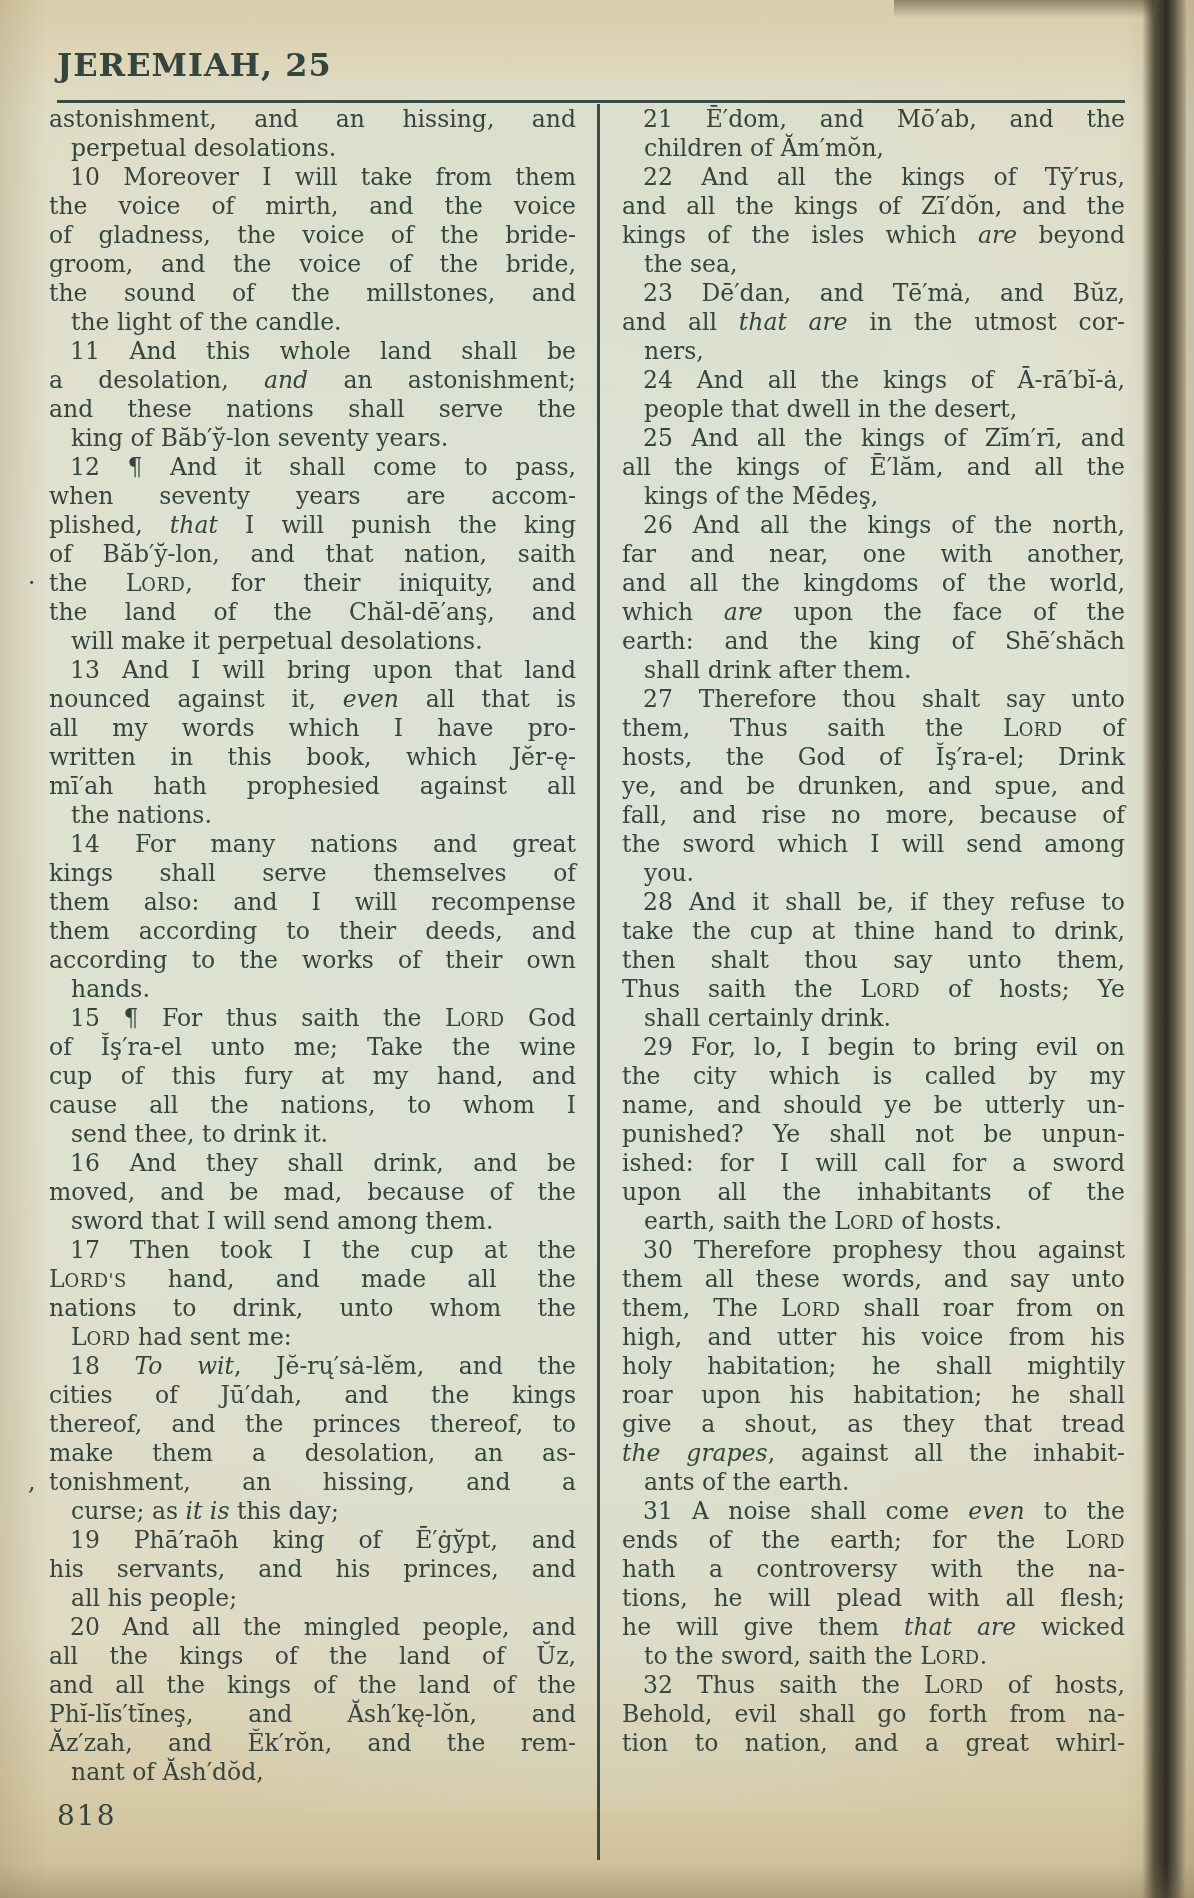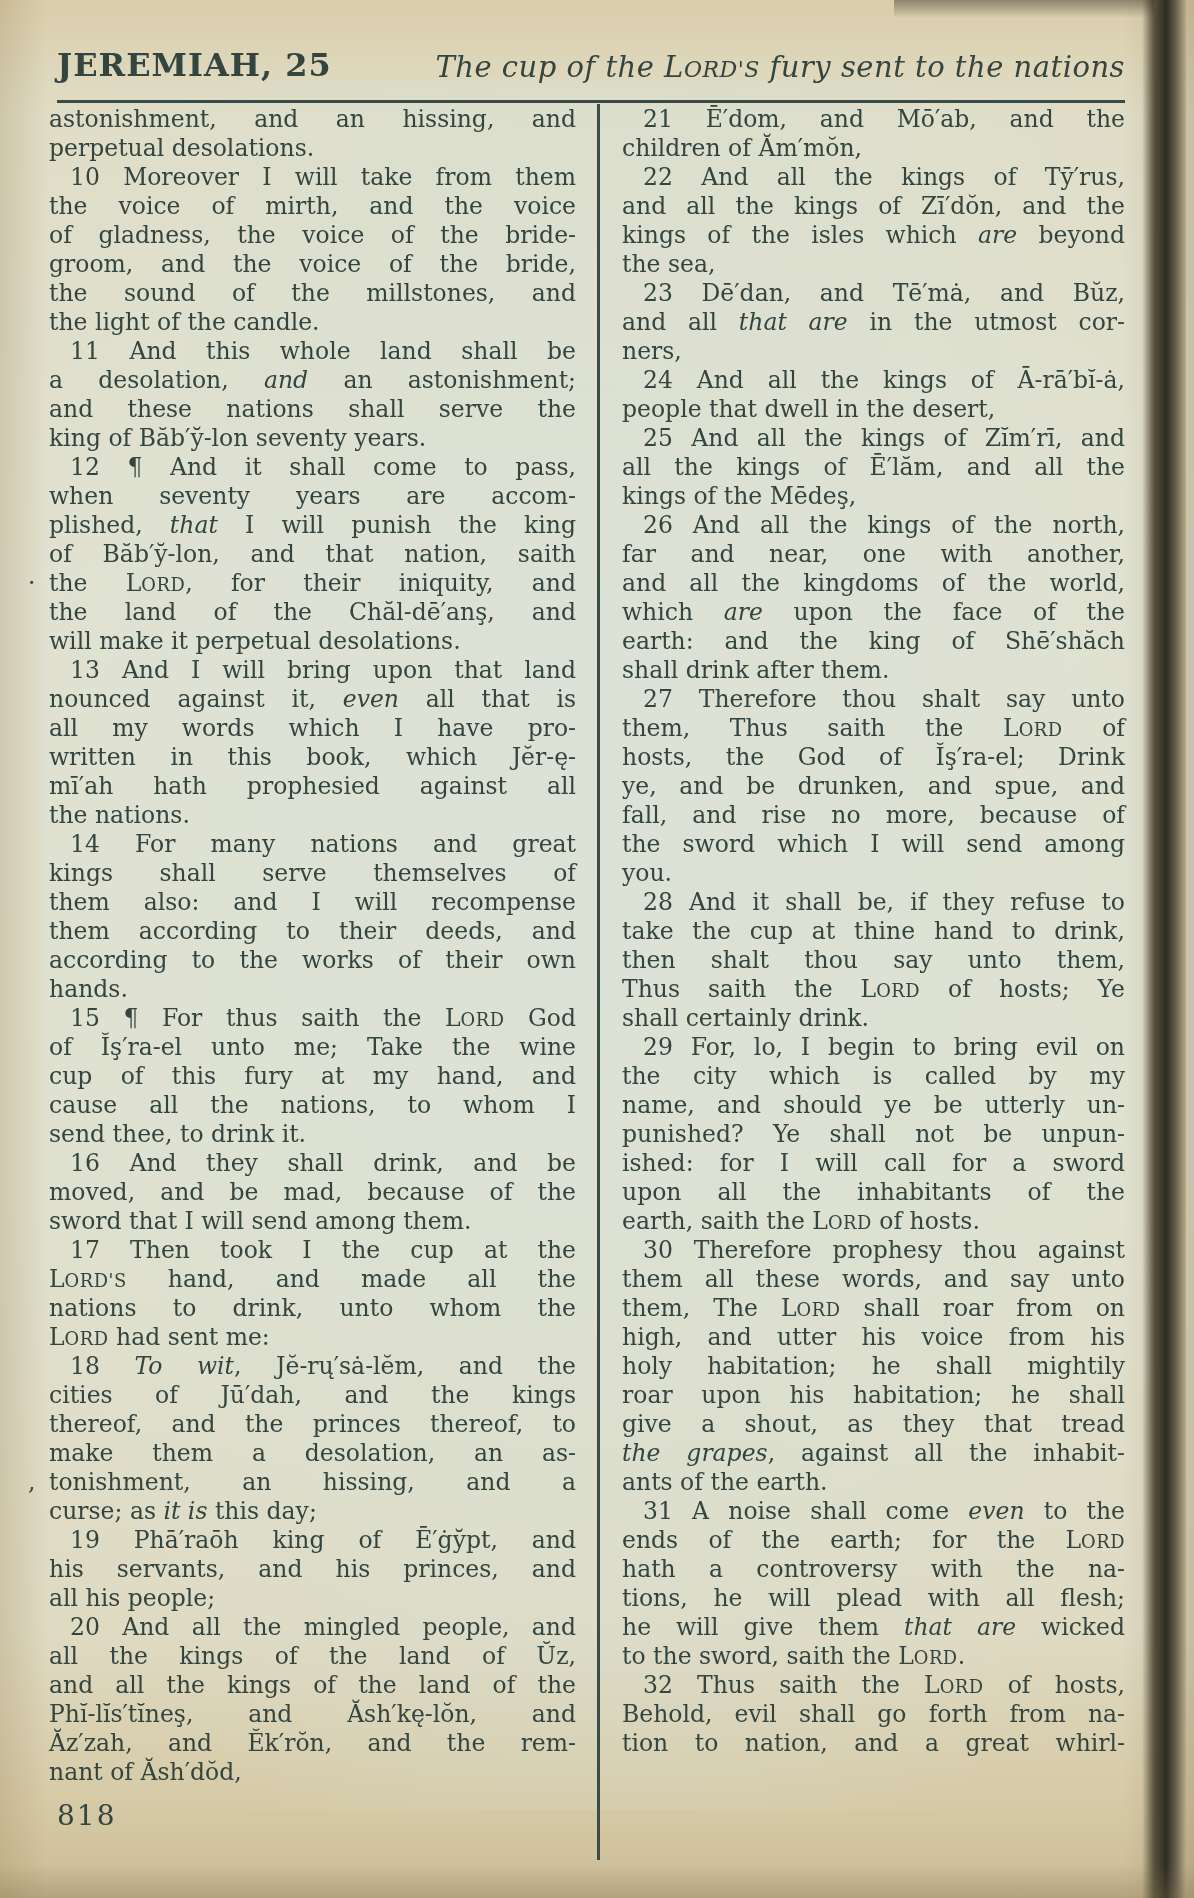--- a/index.html
+++ b/index.html
@@ -14,50 +14,49 @@
   .textwash{position:absolute;left:40px;top:80px;width:1100px;height:1730px;
     background:radial-gradient(ellipse at 50% 42%, rgba(214,226,219,.55) 0%, rgba(214,226,219,.30) 55%, rgba(214,226,219,0) 85%);
     pointer-events:none;}
   .spine{position:absolute;top:0;right:8px;width:44px;height:1898px;
     background:linear-gradient(90deg, rgba(77,70,50,0) 0%, #57503d 28%, #2e2b21 55%, #6b6350 78%, #baab87 100%);}
   .corner-shadow{position:absolute;top:0;right:40px;width:260px;height:18px;
     background:linear-gradient(180deg, rgba(50,45,32,.45), rgba(50,45,32,0));}
   .bottomshade{position:absolute;left:0;bottom:0;width:1194px;height:34px;
     background:linear-gradient(180deg, rgba(125,108,75,0), rgba(125,108,75,.30));}
 
-  .header{position:absolute;left:57px;top:46px;width:1068px;display:flex;justify-content:space-between;align-items:flex-end;}
+  .header{position:absolute;left:57px;top:46px;width:1068px;display:flex;justify-content:space-between;align-items:flex-start;}
   .book-title{font-size:32px;font-weight:bold;letter-spacing:1px;}
   .running-head{font-size:29px;font-style:italic;letter-spacing:.5px;}
   .headrule{position:absolute;left:57px;top:100px;width:1068px;height:3px;background:#3a4a44;}
   .divider{position:absolute;left:597px;top:104px;width:3px;height:1756px;background:#3c4c46;}
 
   .col{position:absolute;top:105px;font-size:23.5px;}
   .col-left{left:49px;width:527px;}
   .col-right{left:622px;width:503px;}
   .line{position:relative;height:29px;line-height:29px;white-space:normal;
     text-align:justify;text-align-last:justify;}
-  .line.last{text-align:left;text-align-last:left;}
+  .line.last{text-align:left;text-align-last:left;margin-left:22px;}
   .line.vs{padding-left:21px;}
   .sc{font-size:.76em;letter-spacing:.5px;}
   .mark{position:absolute;left:-21px;top:0;text-align:left;width:20px;}
 
   .pagenum{position:absolute;left:57px;top:1799px;width:1068px;text-align:left;
     font-size:28px;letter-spacing:2px;}
 </style>
 </head>
 <body>
 
 <div class="page">
   <div class="textwash"></div>
   <div class="spine"></div>
   <div class="corner-shadow"></div>
 
   <div class="header">
     <span class="book-title">JEREMIAH, 25</span>
-    <span class="running-head">The cup of the L<span class="sc">ORD'S</span> fury sent to the nations</span>
   </div>
   <div class="headrule"></div>
   <div class="divider"></div>
 
   <div class="col col-left">
       <div class="line">astonishment, and an hissing, and</div>
       <div class="line last">perpetual desolations.</div>
       <div class="line vs">10 Moreover I will take from them</div>
       <div class="line">the voice of mirth, and the voice</div>
       <div class="line">of gladness, the voice of the bride-</div>

